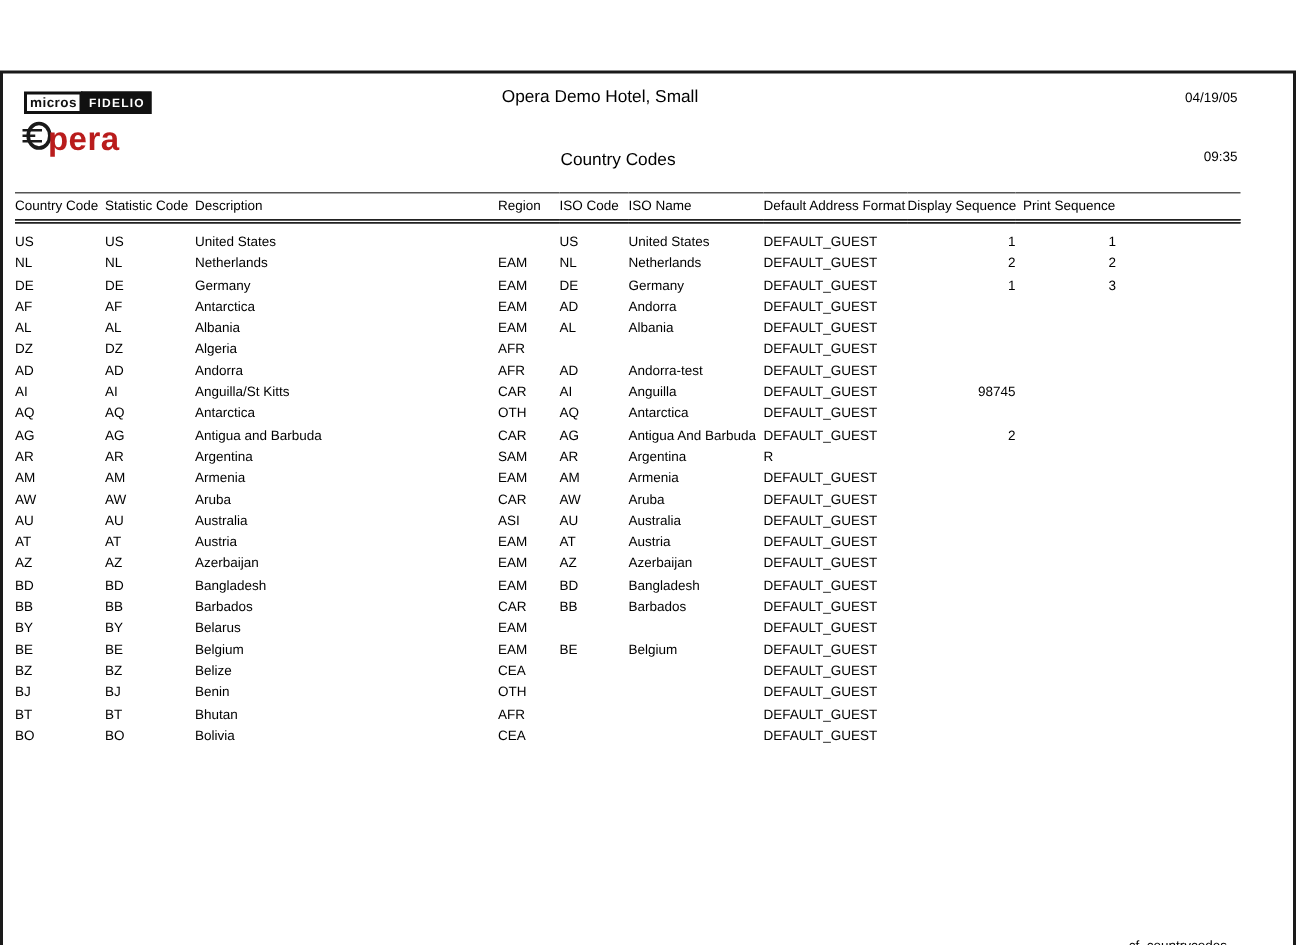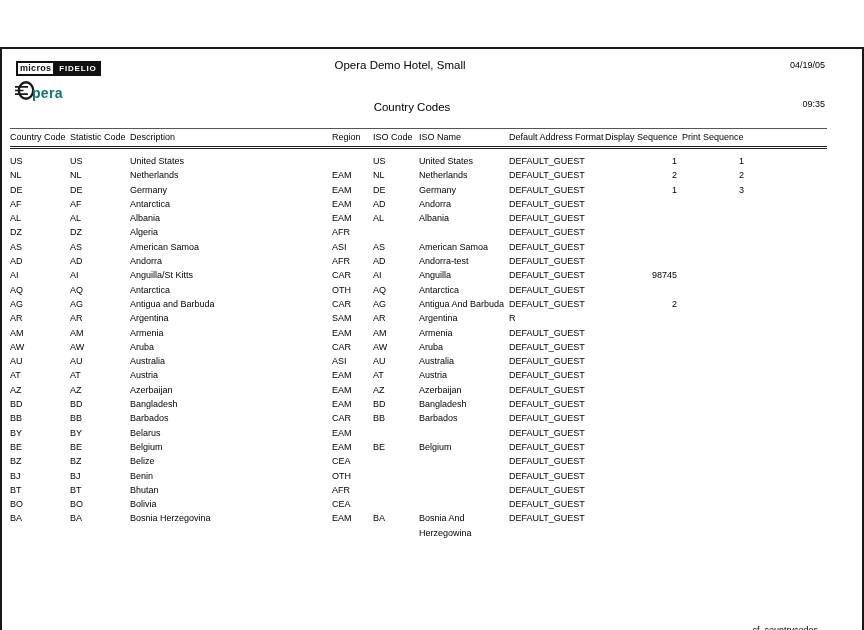--- a/index.html
+++ b/index.html
@@ -61,21 +61,21 @@
     padding: 0 3px;
     margin-left: -1px;
     letter-spacing: 0.8px;
     font-size: 8px;
   }
   .opera-logo {
     position: absolute; top: 31px; left: 12px;
     display: flex; align-items: center;
   }
   .opera-text {
-    font-size: 14px; font-weight: bold; color: #0f766e;
+    font-size: 22px; font-weight: bold; color: #b91c1c;
     margin-left: -3px; letter-spacing: 0.3px; line-height: 20px;
   }
   
   .report-table {
     position: absolute; left: 8px; top: 79px;
     width: 817px;
     border-collapse: collapse;
     table-layout: fixed;
   }
   .report-table th {
@@ -221,32 +221,20 @@
           <td>Algeria</td>
           <td>AFR</td>
           <td></td>
           <td></td>
           <td>DEFAULT_GUEST</td>
           <td></td>
           <td></td>
           <td></td>
         </tr>
         <tr>
-          <td>AS</td>
-          <td>AS</td>
-          <td>American Samoa</td>
-          <td>ASI</td>
-          <td>AS</td>
-          <td>American Samoa</td>
-          <td>DEFAULT_GUEST</td>
-          <td></td>
-          <td></td>
-          <td></td>
-        </tr>
-        <tr>
           <td>AD</td>
           <td>AD</td>
           <td>Andorra</td>
           <td>AFR</td>
           <td>AD</td>
           <td>Andorra-test</td>
           <td>DEFAULT_GUEST</td>
           <td></td>
           <td></td>
           <td></td>
@@ -448,30 +436,18 @@
           <td>BO</td>
           <td>Bolivia</td>
           <td>CEA</td>
           <td></td>
           <td></td>
           <td>DEFAULT_GUEST</td>
           <td></td>
           <td></td>
           <td></td>
         </tr>
-        <tr>
-          <td>BA</td>
-          <td>BA</td>
-          <td>Bosnia Herzegovina</td>
-          <td>EAM</td>
-          <td>BA</td>
-          <td>Bosnia And Herzegowina</td>
-          <td>DEFAULT_GUEST</td>
-          <td></td>
-          <td></td>
-          <td></td>
-        </tr>
       </tbody>
   </table>
 
   <div class="footer-filename">cf_countrycodes</div>
 
 </div>
 
 </body></html>

